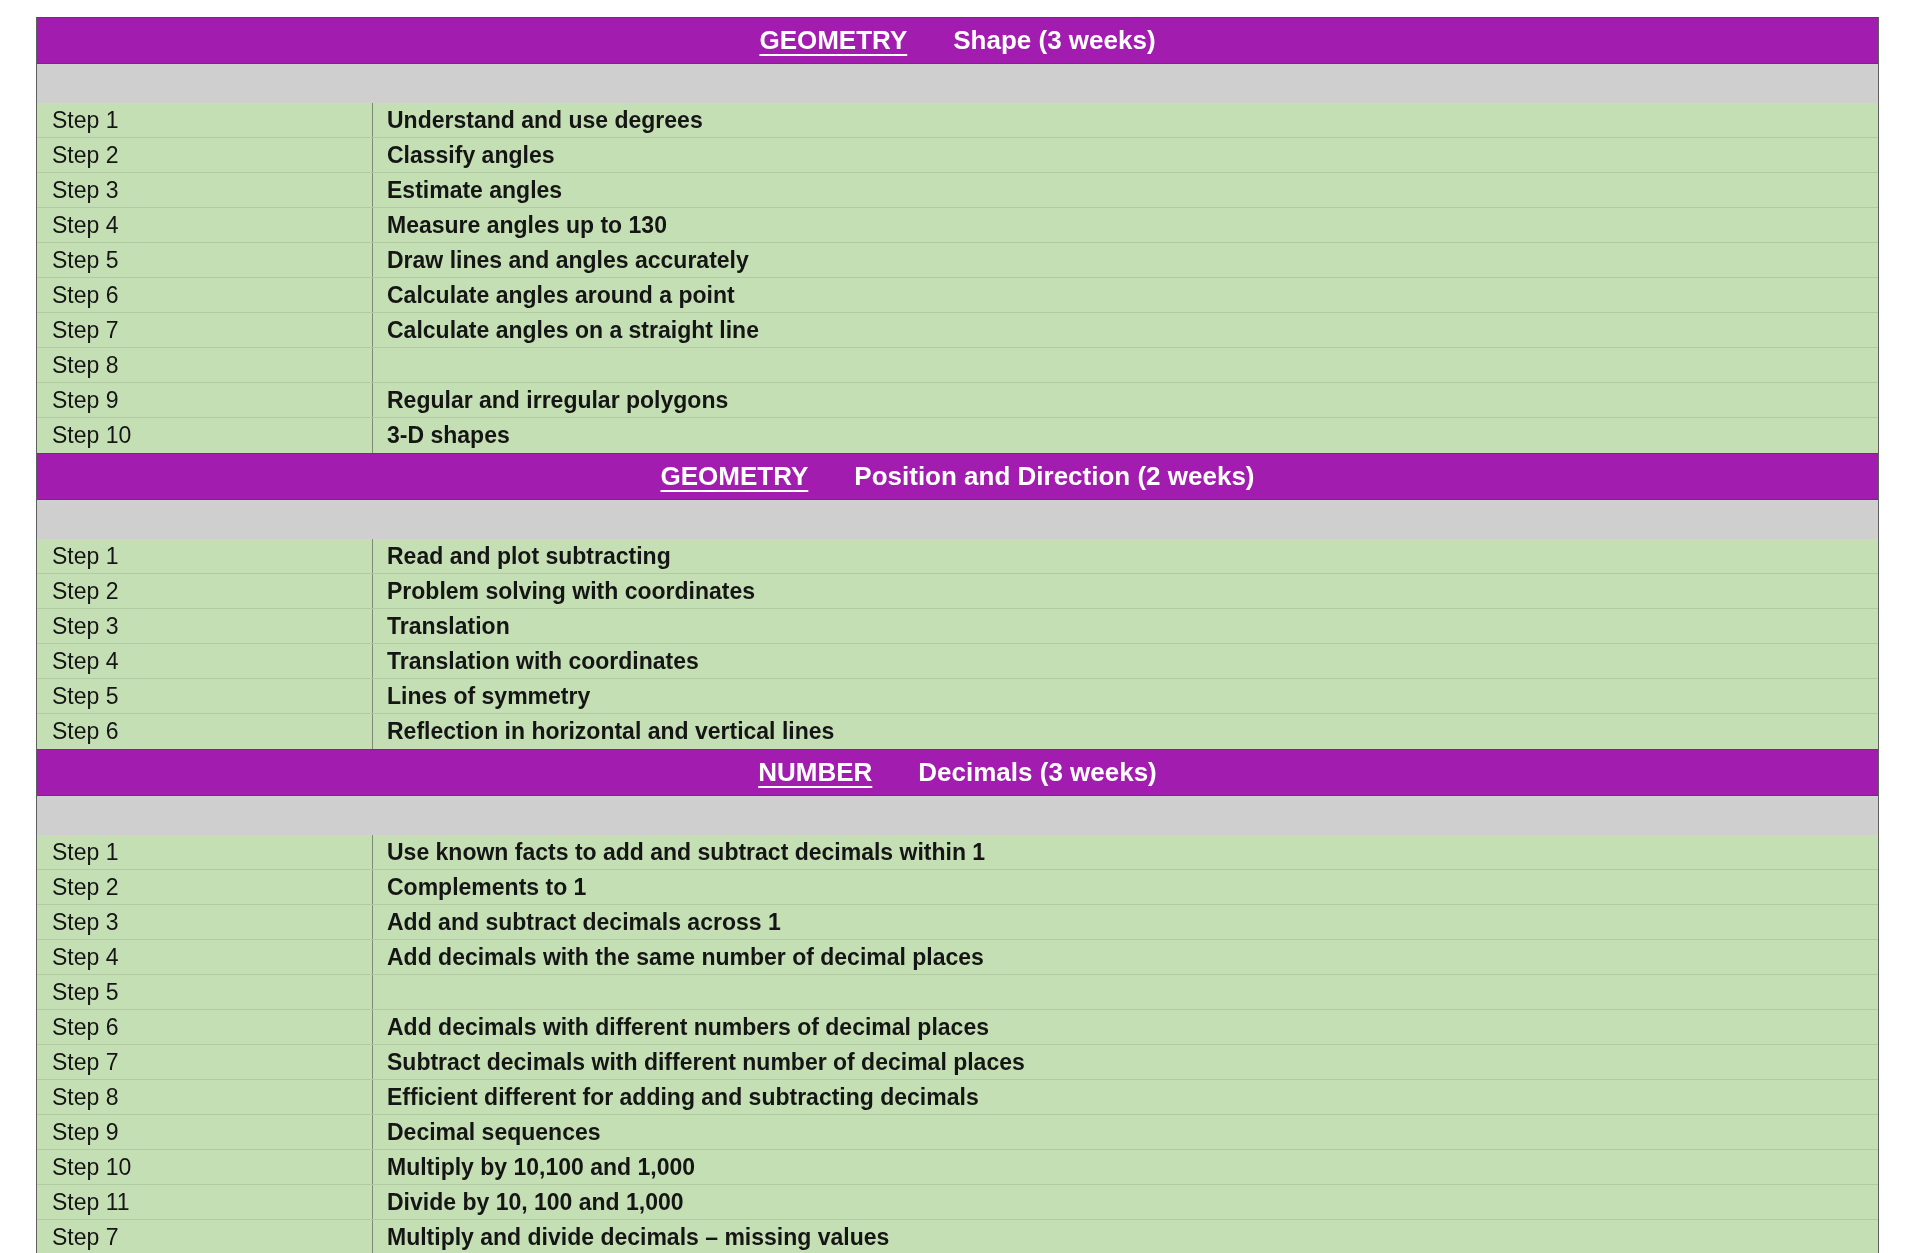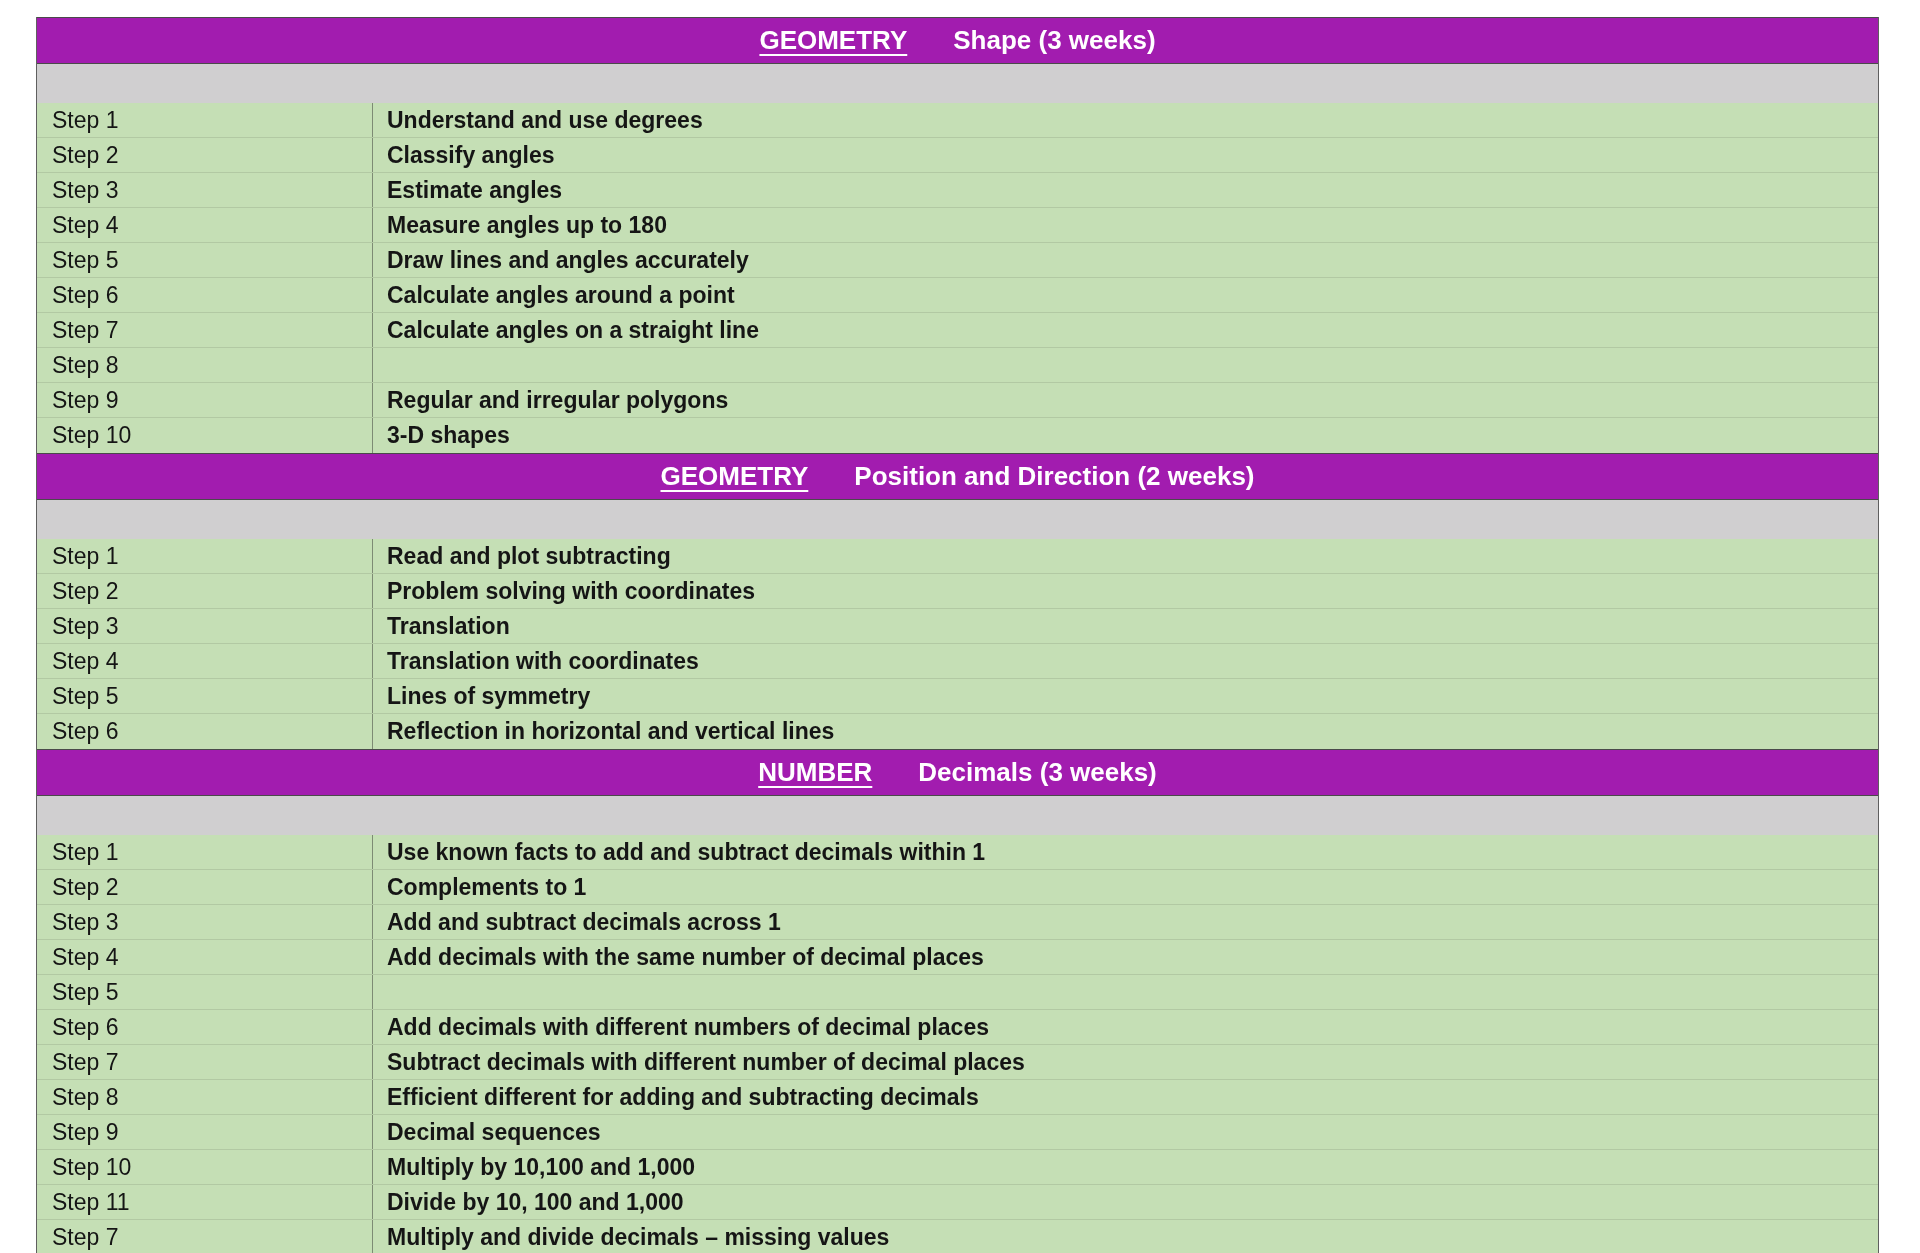--- a/index.html
+++ b/index.html
@@ -41,21 +41,21 @@
         <div class="row">
     <div class="cell-step">Step 2</div>
     <div class="cell-desc">Classify angles</div>
   </div>
         <div class="row">
     <div class="cell-step">Step 3</div>
     <div class="cell-desc">Estimate angles</div>
   </div>
         <div class="row">
     <div class="cell-step">Step 4</div>
-    <div class="cell-desc">Measure angles up to 180</div>
+    <div class="cell-desc">Measure angles up to 130</div>
   </div>
         <div class="row">
     <div class="cell-step">Step 5</div>
     <div class="cell-desc">Draw lines and angles accurately</div>
   </div>
         <div class="row">
     <div class="cell-step">Step 6</div>
     <div class="cell-desc">Calculate angles around a point</div>
   </div>
         <div class="row">

